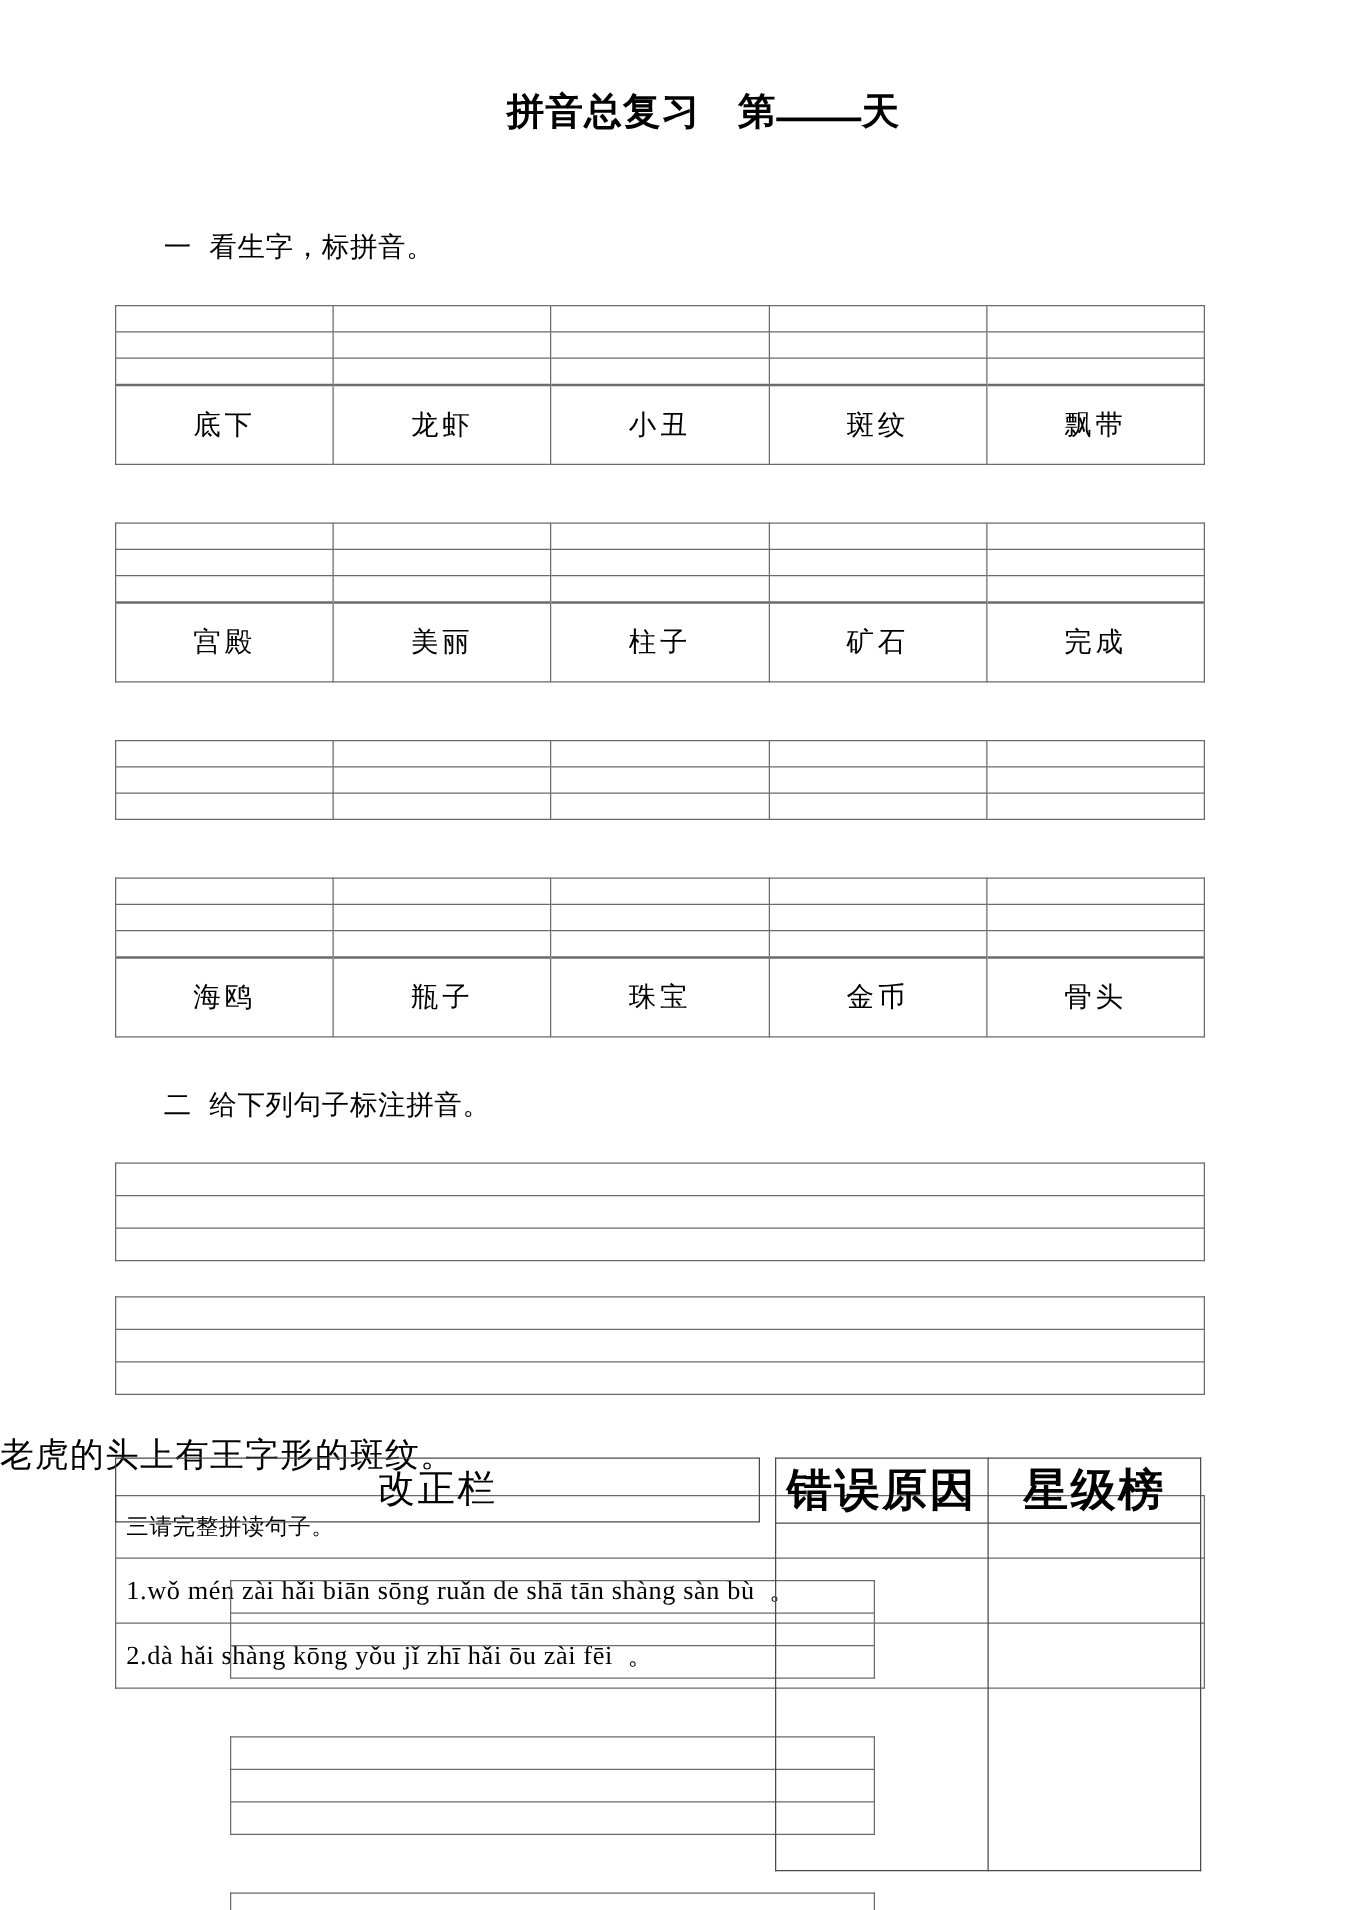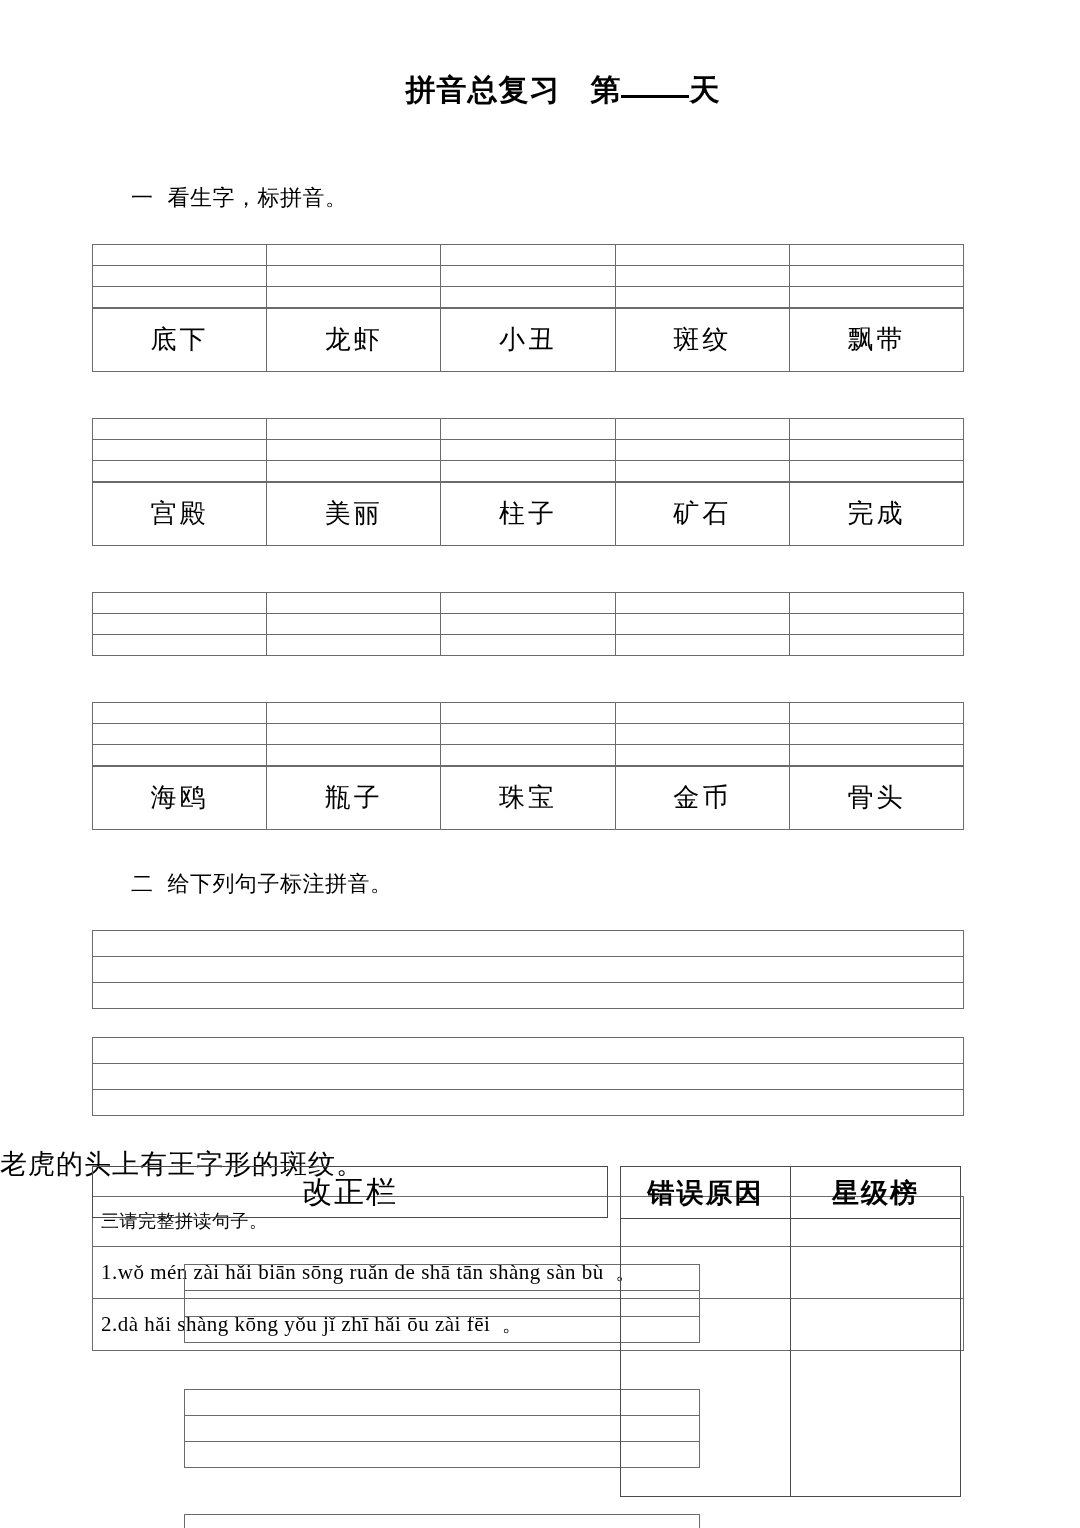--- a/index.html
+++ b/index.html
@@ -67,21 +67,21 @@
   .word-block td {
     border: 1.3px solid #6b6b6b;
     padding: 0;
   }
   .pinyin-line td { height: 21px; }
   .pinyin-line.first td { border-top: 1.3px solid #6b6b6b; }
   .word-row td {
     height: 64px;
     text-align: center;
     vertical-align: middle;
-    font-size: 26px;
+    font-size: 22px;
     letter-spacing: 3px;
     border-top: 2px solid #6b6b6b;
   }
   .gap-28 { height: 28px; }
   .gap-46 { height: 46px; }
 
   
   .ruled {
     margin-left: 92px;
     border-collapse: collapse;
@@ -158,21 +158,21 @@
     border-collapse: collapse;
     table-layout: fixed;
     width: 340px;
   }
   .score-table th, .score-table td {
     border: 1.8px solid #4a4a4a;
     padding: 0;
   }
   .score-table th {
     height: 52px;
-    font-size: 27px;
+    font-size: 36px;
     font-weight: 700;
     letter-spacing: 2px;
     text-align: center;
   }
   .score-table td { height: 278px; }
   .score-table col.c1 { width: 170px; }
   .score-table col.c2 { width: 170px; }
 </style>
 </head>
 <body>

